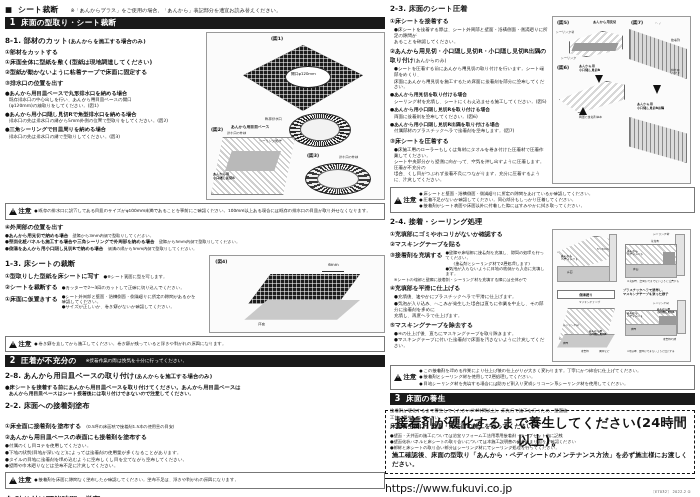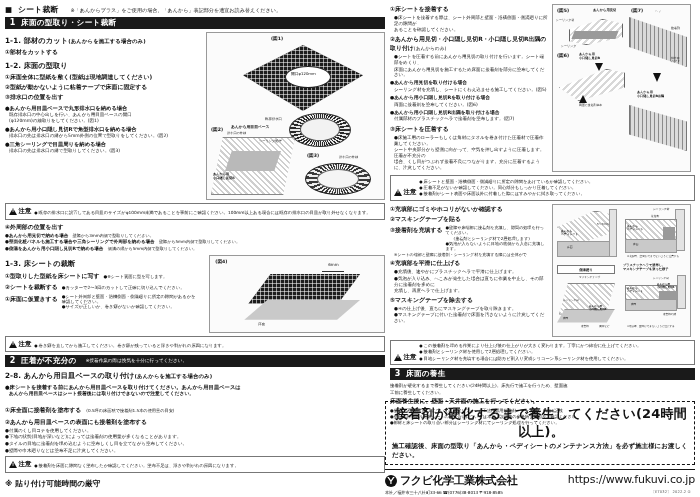--- a/index.html
+++ b/index.html
@@ -78,21 +78,21 @@
   }
   .plain {
     font-size: 4.5px; margin: 0.8px 0; line-height: 1.3;
   }
 
   
   .caution {
     border: 0.7px solid #777;
     padding: 2.5px 3px 2.5px 3px;
     margin: 3px 0;
-    display: flex; gap: 3px; align-items: flex-end;
+    display: flex; gap: 3px; align-items: center;
     background: #fff;
   }
   .caution .hd {
     display: flex; align-items: center; gap: 1.5px;
     flex: 0 0 auto; padding-top: 0.5px;
   }
   .caution .tri {
     width: 0; height: 0;
     border-left: 4px solid transparent;
     border-right: 4px solid transparent;
@@ -199,25 +199,24 @@
     <div class="bar">
       <span class="num">1</span>
       <span class="txt">床面の型取り・シート裁断</span>
     </div>
 
     <div style="display:flex; gap:5px;">
 
       <div style="width:196px;">
 
         <h3 class="sec">
-          <span>1-1. 部材のカット</span><span class="small">(あんからを施工する場合のみ)</span>
+          <span>8-1. 部材のカット</span><span class="small">(あんからを施工する場合のみ)</span>
         </h3>
         <div class="step">①部材をカットする</div>
 
-        <h3 class="sec">1-2. 床面の型取り</h3>
         <div class="step">①床面全体に型紙を敷く(型紙は現地調達してください)</div>
         <div class="step">②型紙が動かないように粘着テープで床面に固定する</div>
         <div class="step">③排水口の位置を出す</div>
 
         <div class="bullet">●あんから用目皿ベースで丸形排水口を納める場合</div>
         <div class="sub-line">既存排水口の中心出しを行い、あんから用目皿ベースの開口</div>
         <div class="sub-line">(φ120mm)の線取りをしてください。(図1)</div>
 
         <div class="bullet">●あんから用小口隠し見切Rで角型排水口を納める場合</div>
         <div class="sub-line">排水口の先は排水口の縁から5mm外側の位置で型取りをしてください。(図2)</div>
@@ -337,20 +336,21 @@
       <span class="txt">圧着が不充分の</span>
       <span class="sub">※接着作業の際は換気を十分に行ってください。</span>
     </div>
 
     <h3 class="sec">
       <span>2-8. あんから用目皿ベースの取り付け</span><span class="small">(あんからを施工する場合のみ)</span>
     </h3>
     <div class="bullet">●床シートを接着する前にあんから用目皿ベースを取り付けてください。あんから用目皿ベースは</div>
     <div class="sub-line" style="font-weight:bold; font-size:4.8px;">あんから用目皿ベースはシート接着後には取り付けできないので注意してください。</div>
 
+    <h3 class="sec">2-2. 床面への接着剤塗布</h3>
     <div>
       <span class="step">①床全面に接着剤を塗布する</span>
       <span style="font-size:4.2px;">(0.5坪の床面積で接着剤1.5本の使用量の目安)</span>
     </div>
     <div class="step">②あんから用目皿ベースの表面にも接着剤を塗布する</div>
     <div class="plain">●付属のくし目コテを使用してください。</div>
     <div class="plain">●下地の状態(目地が深いなど)によっては接着剤の使用量が多くなることがあります。</div>
     <div class="plain">●タイルの目地に接着剤を埋め込むように塗布しくし目を立てながら塗布してください。</div>
     <div class="plain">●壁際や巾木廻りなどは塗布不足に注意してください。</div>
 
@@ -363,20 +363,21 @@
         <li>接着剤を床面に隙間なく塗布したか確認してください。塗布不足は、浮きや剥がれの原因になります。</li>
       </ul>
     </div>
 
     <h3 class="sec" style="font-size:7.6px; margin-top:6px;">※ 貼り付け可能時間の厳守</h3>
 
   </div>
 
   <div class="col col-right">
 
+    <h3 class="sec" style="margin-top:0;">2-3. 床面のシート圧着</h3>
 
     <div style="display:flex; gap:4px;">
       <div style="width:158px;">
         <div class="step">①床シートを接着する</div>
         <div class="sub-line">●床シートを接着する際は、シート外周部と壁面・浴槽側面・側溝廻りに所定の隙間が</div>
         <div class="sub-line">あることを確認してください。</div>
 
         <div class="step" style="margin-top:2px;">
           <span>②あんから用見切・小口隠し見切R・小口隠し見切R出隅の取り付け</span><span class="thin">(あんからのみ)</span>
         </div>
@@ -439,20 +440,21 @@
         <span class="tri"></span>
         <span class="lbl">注意</span>
       </div>
       <ul>
         <li>床シートと壁面・浴槽側面・側溝廻りに所定の隙間をあけているか確認してください。</li>
         <li>圧着不足がないか確認してください。同心部分もしっかり圧着してください。</li>
         <li>接着剤がシート表面や床面以外に付着した際にはすみやかに拭き取ってください。</li>
       </ul>
     </div>
 
+    <h3 class="sec">2-4. 接着・シーリング処理</h3>
 
     <div style="display:flex; gap:4px;">
       <div style="width:158px;">
         <div class="step">①充填部にゴミやホコリがないか確認する</div>
         <div class="step">②マスキングテープを貼る</div>
 
         <div style="display:flex; gap:3px; align-items:flex-start;">
           <span class="step" style="flex:0 0 auto;">③接着剤を充填する</span>
           <span>
             <span style="font-size:4.1px; display:block; line-height:1.3;">●壁際や床端部に接着剤を充填し、隙間の処理を行ってください。</span>
@@ -548,25 +550,18 @@
     <div class="plain" style="font-size:4.2px;">●壁面化粧パネルと床シートの取り合いについては本施工説明書の参考納まり図をご確認ください</div>
     <div class="plain" style="font-size:4.2px;">●部材と床シートの取り合い部分はシーリング材にてシーリング処理を行ってください。</div>
   </div>
 
   <div class="footer">
     <div class="dashbox">
       <div class="l1">接着剤が硬化するまで養生してください(24時間以上)。</div>
       <div class="l2">施工確認後、床面の型取り「あんから・ペディシートのメンテナンス方法」を必ず施主様にお渡しください。</div>
     </div>
     <div class="brandrow">
-      <div>
-        <div class="brand">
-          <span class="logo-mark"></span>
-          <span class="brandname">フクビ化学工業株式会社</span>
-        </div>
-        <div class="brandaddr">本社／福井市三十八社町33-66  ☎(0776)38-8013  〒918-8585</div>
-      </div>
       <div class="url">https://www.fukuvi.co.jp</div>
     </div>
     <div class="code">〔ET032〕 2022.2 ①</div>
   </div>
 
 </div>
 
 </body></html>

